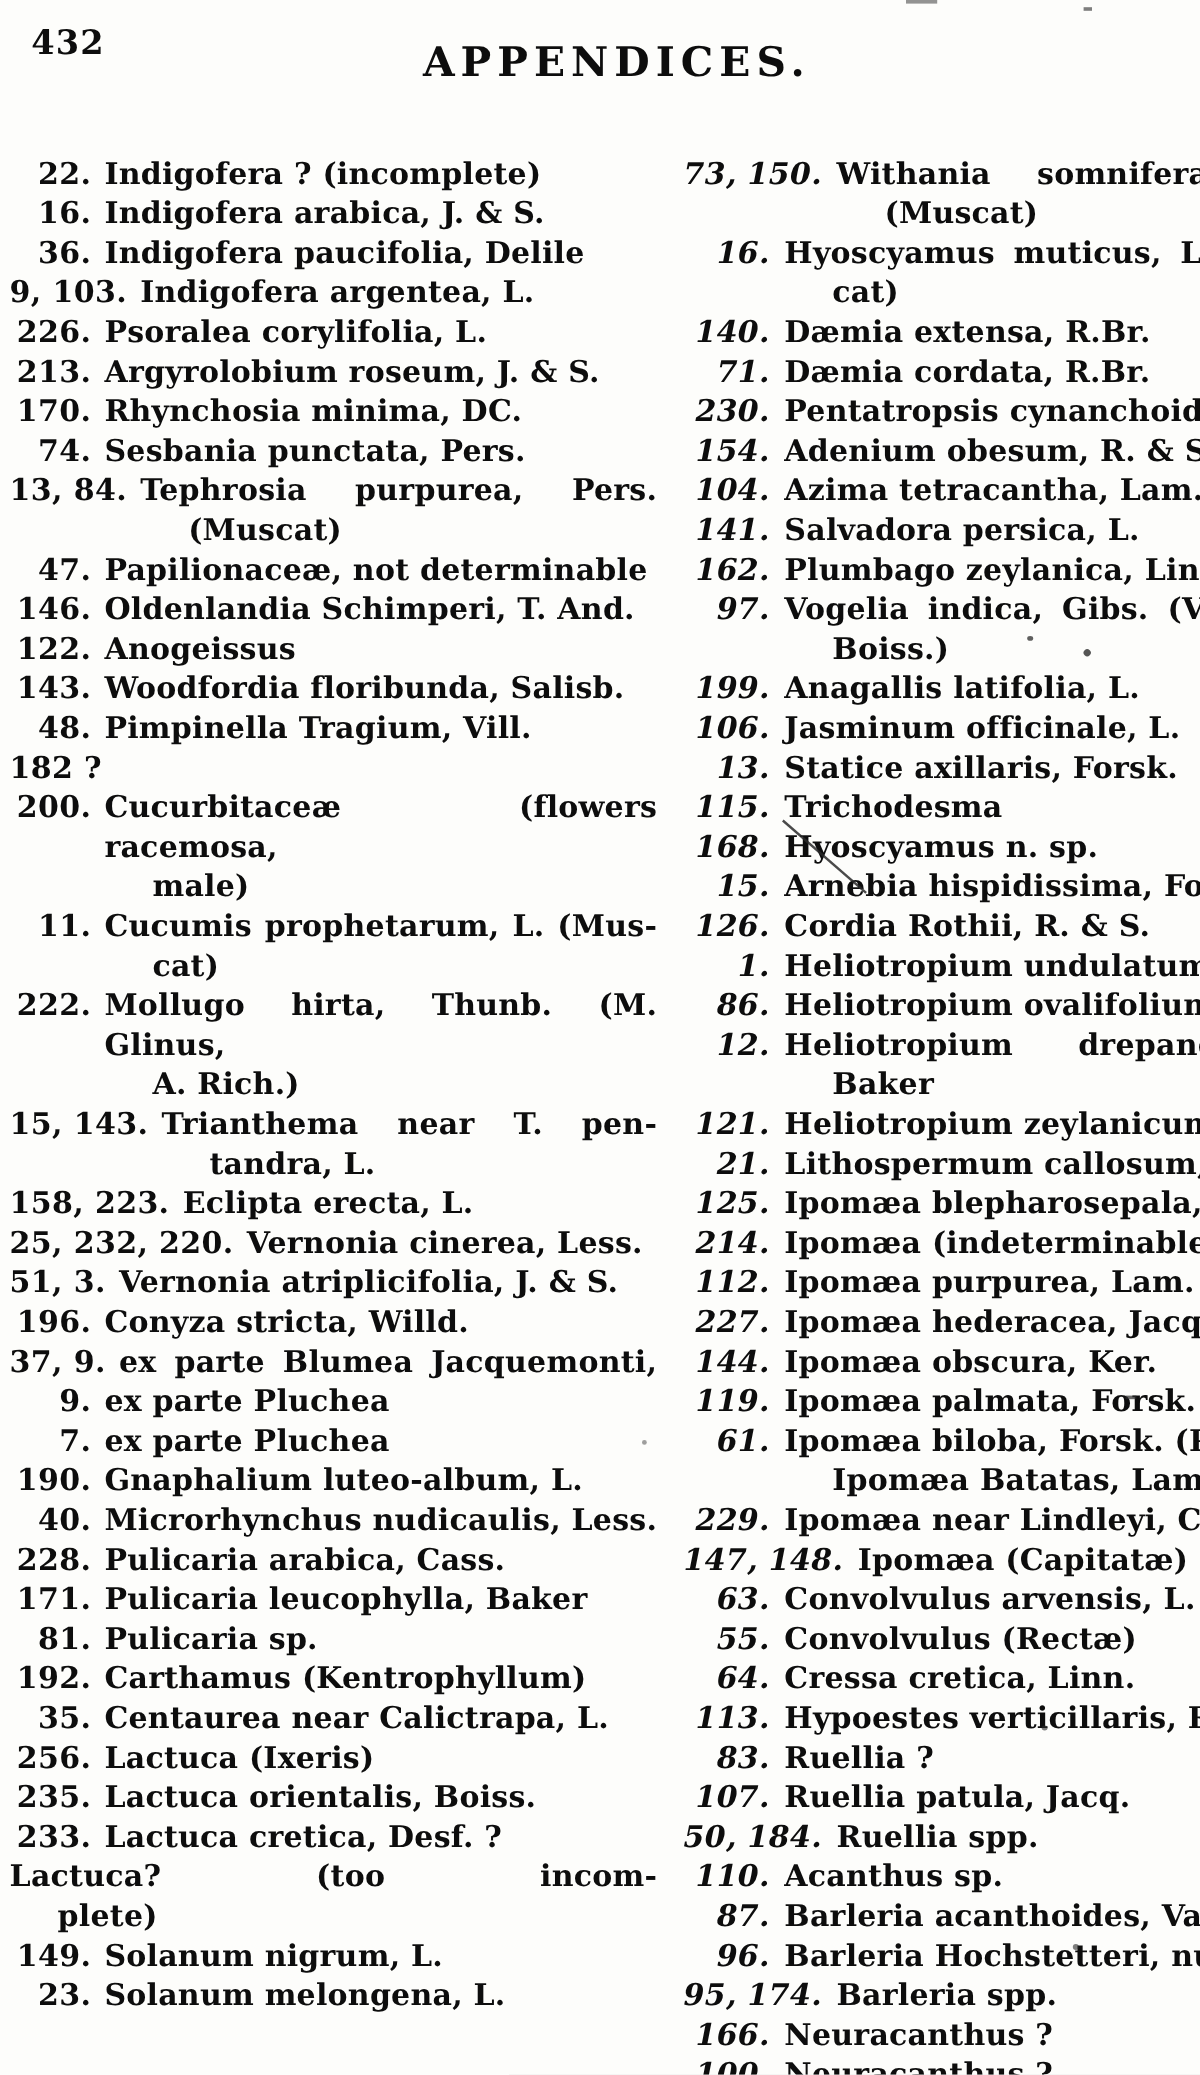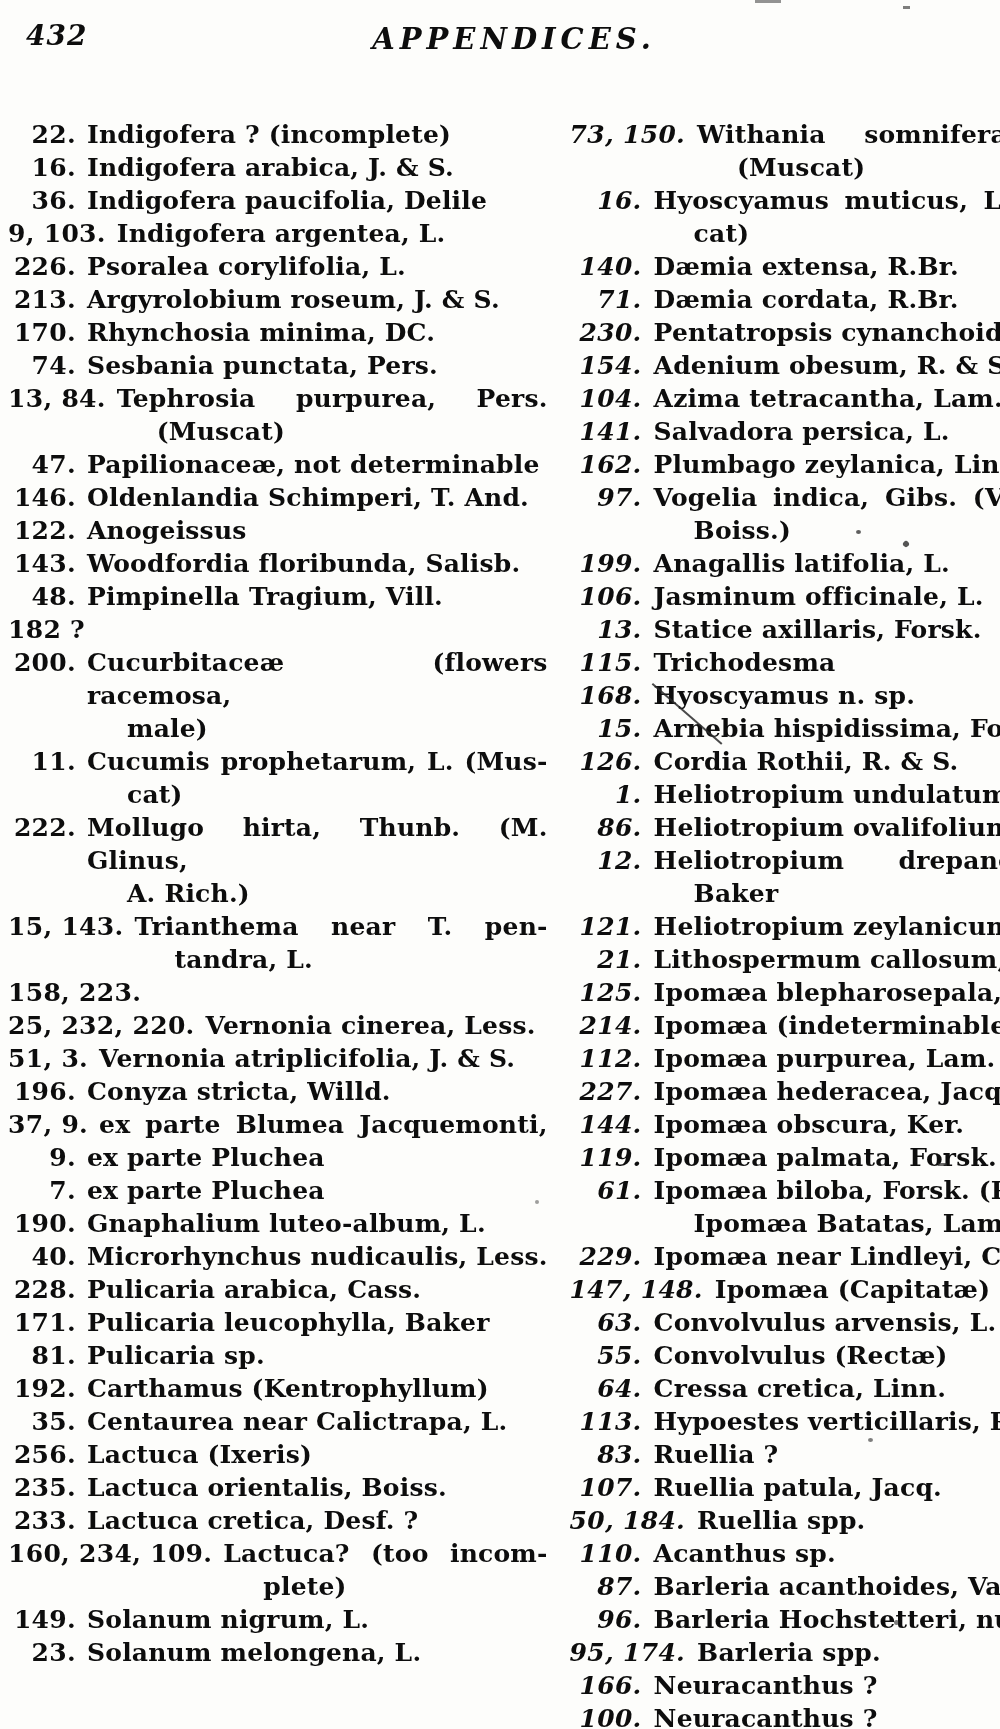--- a/index.html
+++ b/index.html
@@ -6,28 +6,28 @@
   .page{
     position:relative;
     width:1000px;height:1729px;
     background:#fdfdfb;
     color:#0d0d0d;
     font-family:"DejaVu Serif","Liberation Serif",serif;
     font-weight:600;
     overflow:hidden;
     box-sizing:border-box;
   }
-  .header{position:relative;height:62px;padding-top:22px;font-style:italic;}
+  .header{position:relative;height:62px;padding-top:32px;}
   .page-num{
     position:absolute;left:26px;top:22px;
     font-size:28px;line-height:1;letter-spacing:1px;
   }
   .title{
     text-align:center;
-    font-size:29px;line-height:1.2;
+    font-size:34px;line-height:1.2;
     letter-spacing:5px;
     padding-left:28px;
   }
   .columns{
     display:flex;
     gap:22px;
     margin-top:34px;
     padding:0 6px 0 8px;
   }
   .col{box-sizing:border-box;}
@@ -191,20 +191,23 @@
         </div>
         <div class="entry">
           <span class="num">15, 143.</span>
           <div class="text">
             <div class="line just">Trianthema near T. pen-</div>
             <div class="line cont">tandra, L.</div>
           </div>
         </div>
         <div class="entry">
           <span class="num">158, 223.</span>
+          <div class="text">
+            <div class="line">Eclipta erecta, L.</div>
+          </div>
         </div>
         <div class="entry">
           <span class="num">25, 232, 220.</span>
           <div class="text">
             <div class="line">Vernonia cinerea, Less.</div>
           </div>
         </div>
         <div class="entry">
           <span class="num">51, 3.</span>
           <div class="text">
@@ -289,21 +292,20 @@
             <div class="line">Lactuca orientalis, Boiss.</div>
           </div>
         </div>
         <div class="entry">
           <span class="num">233.</span>
           <div class="text">
             <div class="line">Lactuca cretica, Desf. ?</div>
           </div>
         </div>
         <div class="entry">
-          <span class="num">160, 234, 109.</span>
           <div class="text">
             <div class="line just">Lactuca? (too incom-</div>
             <div class="line cont">plete)</div>
           </div>
         </div>
         <div class="entry">
           <span class="num">149.</span>
           <div class="text">
             <div class="line">Solanum nigrum, L.</div>
           </div>

